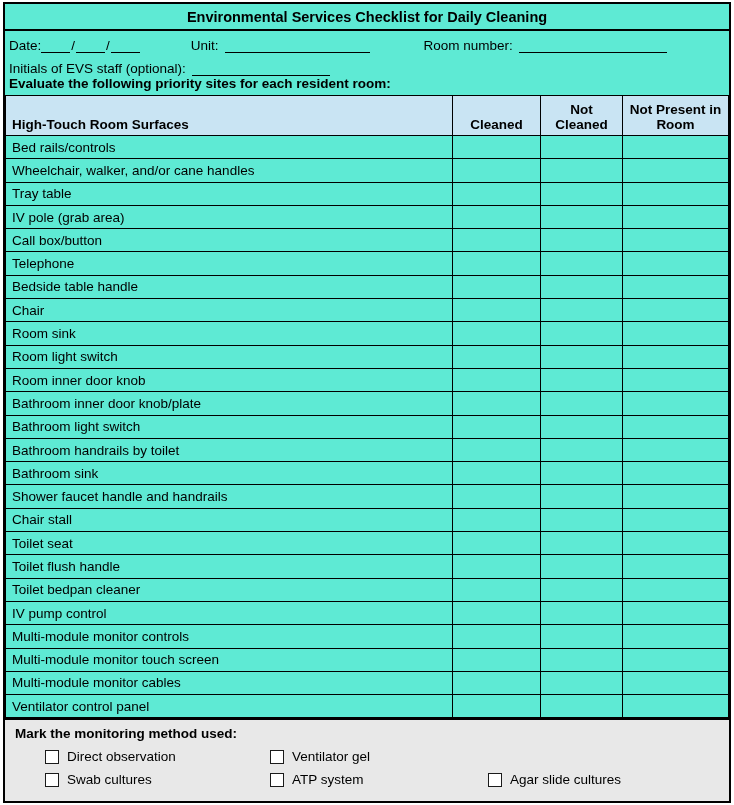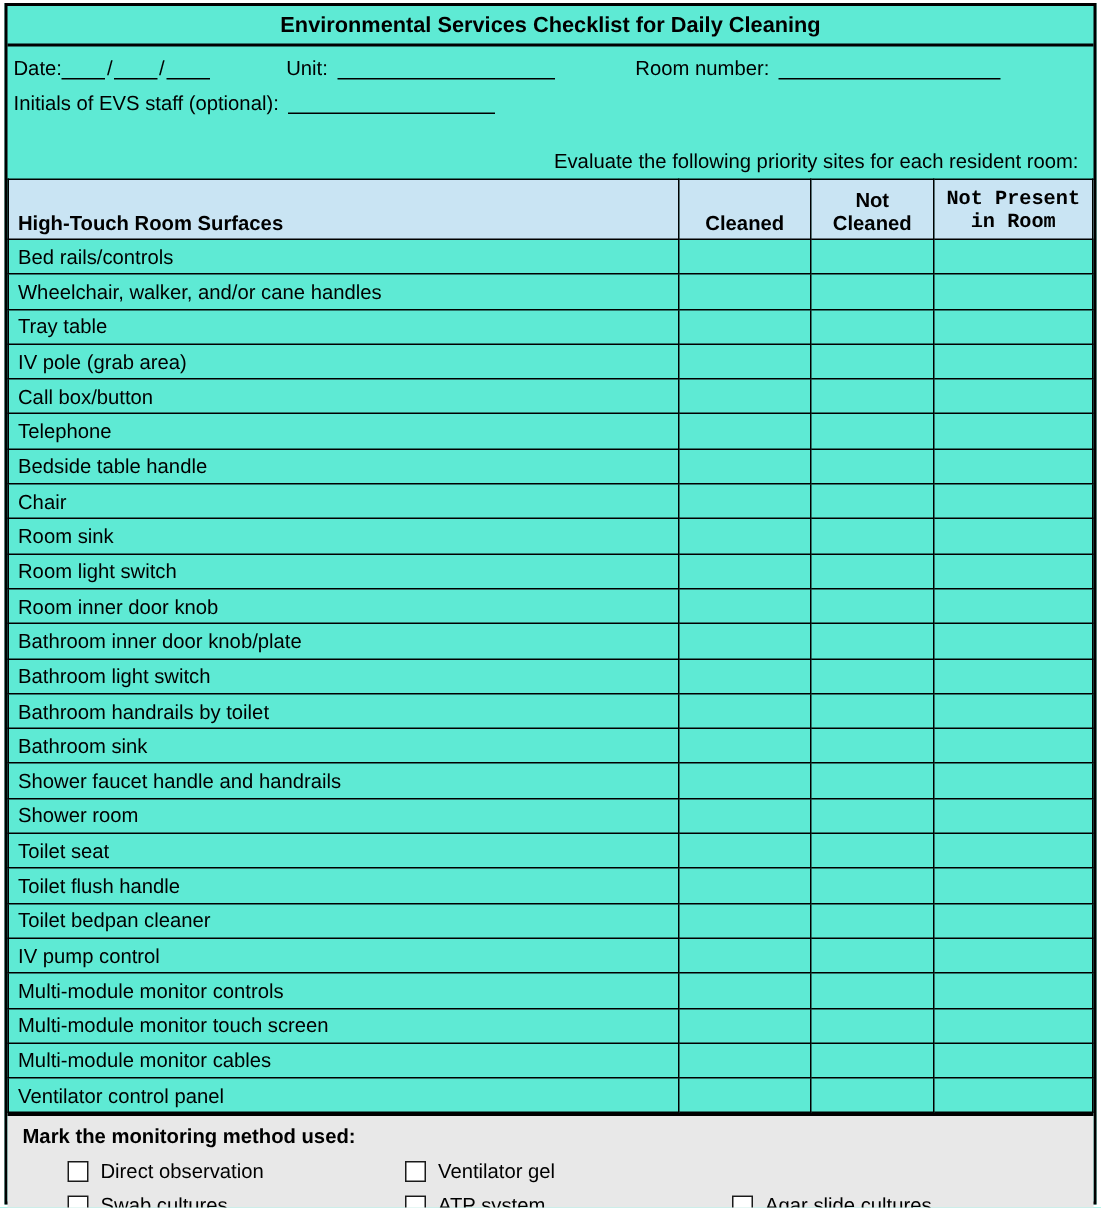--- a/index.html
+++ b/index.html
@@ -16,42 +16,42 @@
   
   .title-bar {
     height:25px; flex:0 0 auto; border-bottom:2px solid #000;
     display:flex; align-items:center; justify-content:center;
     font-weight:bold; font-size:14.5px;
   }
   
   .info { flex:0 0 auto; padding:7px 10px 4px 4px; font-size:13.5px; }
   .info-line { display:flex; align-items:flex-end; white-space:nowrap; }
   .line2 { margin-top:8px; }
-  .line3 { margin-top:24px; font-weight:normal;text-align:right; }
+  .line3 { margin-top:0; font-weight:bold; }
   .blank {
     display:inline-block; border-bottom:1.5px solid #000; height:14px;
     vertical-align:baseline;
   }
   .blank.date-seg { width:29px; }
   .blank.unit-line { width:145px; margin-left:6px; }
   .blank.room-line { width:148px; margin-left:6px; }
   .blank.initials-line { width:138px; margin-left:6px; }
   .unit-group { margin-left:51px; }
   .room-group { margin-left:54px; }
   .slash { padding:0 1px; }
   
   table { width:100%; border-collapse:collapse; flex:0 0 auto; }
   th, td { border:1px solid #000; box-sizing:border-box; }
   thead th {
     background:#c9e4f3; height:40px; vertical-align:bottom;
     font-size:13.5px; font-weight:bold; text-align:center;
     padding:0 2px 3px 2px;
   }
   thead th.c1 { text-align:left; padding-left:6px; }
-  .c2 { width:88px; } .c3 { width:82px; } .c4 { width:106px;font-family:Liberation Mono, monospace; }
+  .c2 { width:88px; } .c3 { width:82px; } .c4 { width:106px; }
   tbody tr { height:23.3px; }
   tbody td.c1 { font-size:13.5px; padding-left:6px; }
   
   .footer {
     flex:1 1 auto; background:#e8e8e8; border-top:2px solid #000;
     padding:6px 10px 14px 10px; box-sizing:border-box;
   }
   .footer-label { font-weight:bold; font-size:13.5px; }
   .opt-row { display:flex; align-items:center; margin-top:8px; }
   .opt { display:flex; align-items:center; font-size:13.5px; box-sizing:border-box; }
@@ -189,21 +189,21 @@
           <td class="c3"></td>
           <td class="c4"></td>
         </tr>
         <tr>
           <td class="c1">Shower faucet handle and handrails</td>
           <td class="c2"></td>
           <td class="c3"></td>
           <td class="c4"></td>
         </tr>
         <tr>
-          <td class="c1">Shower room</td>
+          <td class="c1">Chair stall</td>
           <td class="c2"></td>
           <td class="c3"></td>
           <td class="c4"></td>
         </tr>
         <tr>
           <td class="c1">Toilet seat</td>
           <td class="c2"></td>
           <td class="c3"></td>
           <td class="c4"></td>
         </tr>

